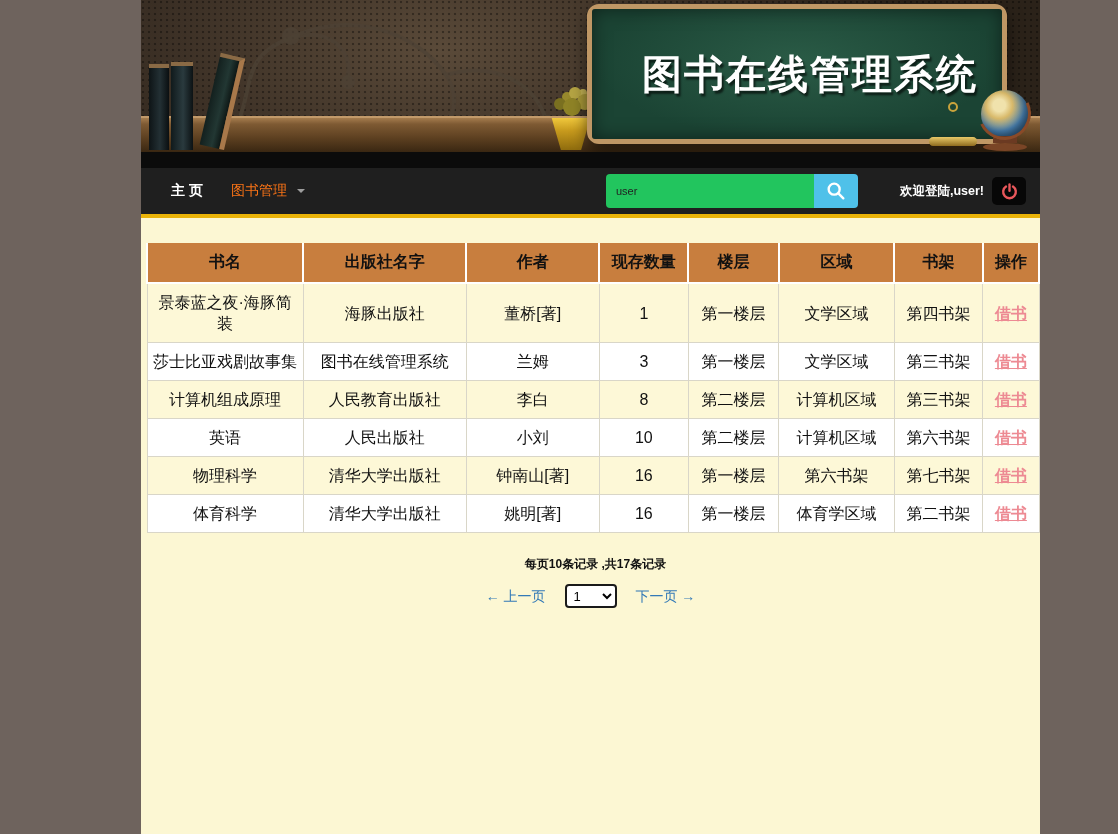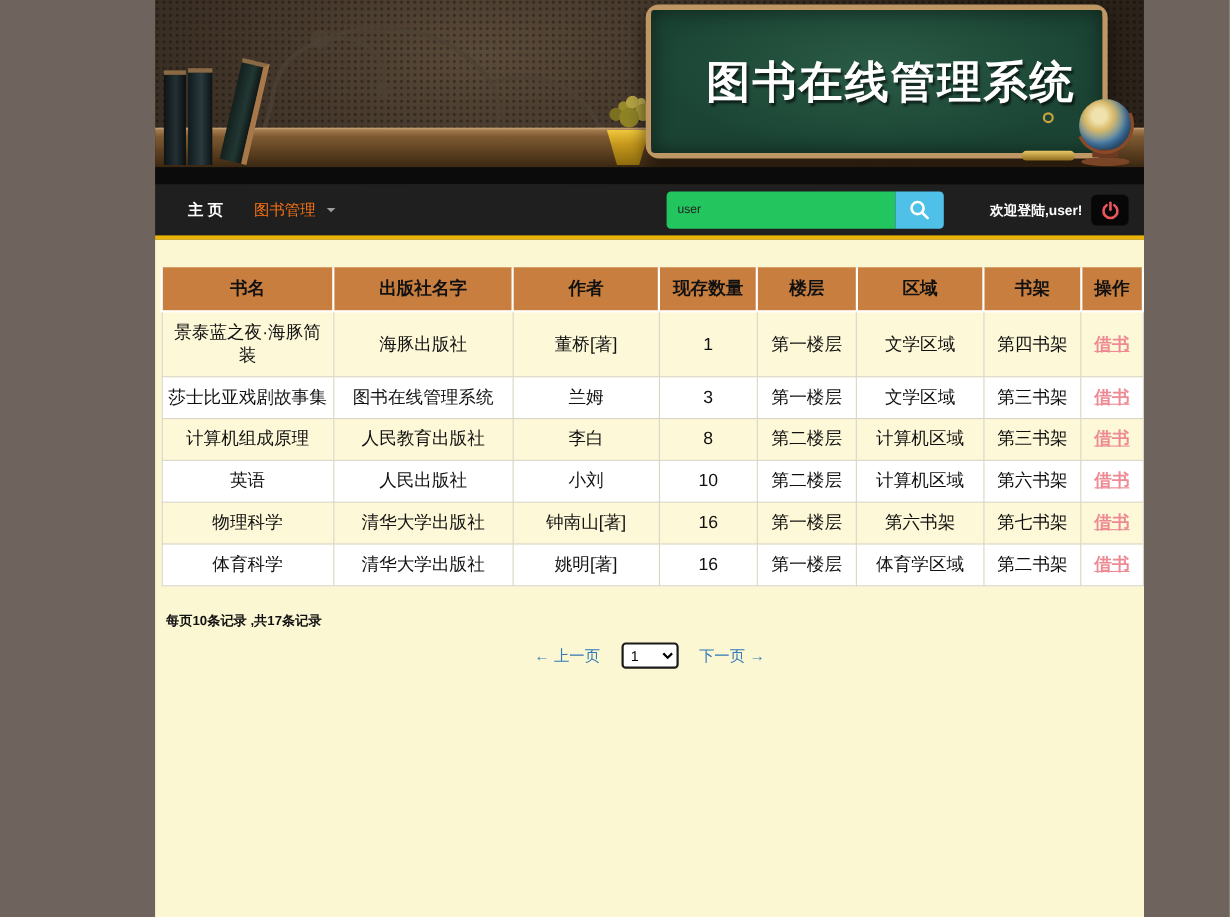--- a/index.html
+++ b/index.html
@@ -106,21 +106,21 @@
     border:2px solid #FFFFFF; border-top:none; padding:9px 2px; font-size:16px;
   }
   .books-table td { border:1px solid #D9D6C8; text-align:center; padding:8px 4px; line-height:21px; }
   .books-table tbody tr:nth-child(odd)  { background: var(--row-alt-bg,#FDF8D7); }
   .books-table tbody tr:nth-child(even) { background: #FFFFFF; }
   .books-table th:nth-child(1){width:17.5%} .books-table th:nth-child(2){width:18.3%}
   .books-table th:nth-child(3){width:14.9%} .books-table th:nth-child(4){width:10.0%}
   .books-table th:nth-child(5){width:10.1%} .books-table th:nth-child(6){width:13.0%}
   .books-table th:nth-child(7){width:9.9%}  .books-table th:nth-child(8){width:6.3%}
   .borrow-link { color: var(--borrow-link,#ED8A93); font-weight:bold; text-decoration:underline; cursor:pointer; }
-  .records-info { font-size:12px; font-weight:bold; color:#111; margin:23px 0 0 10px; }
+  .records-info { font-size:12px; font-weight:bold; color:#111; margin:23px 0 0 10px;text-align:center; }
   .pagination { text-align:center; margin-top:11px; font-size:14px; }
   .page-link { color: var(--pagination-link,#337AB7); text-decoration:none; cursor:pointer; }
   .page-select {
     width:52px; height:24px; margin:0 15px; font-size:13px; padding-left:3px;
     border:2px solid #1A1A1A; border-radius:4px; background:#FFFFFF;
     font-family:"Liberation Sans","DejaVu Sans",sans-serif;
   }
 </style>
 </head>
 <body>

